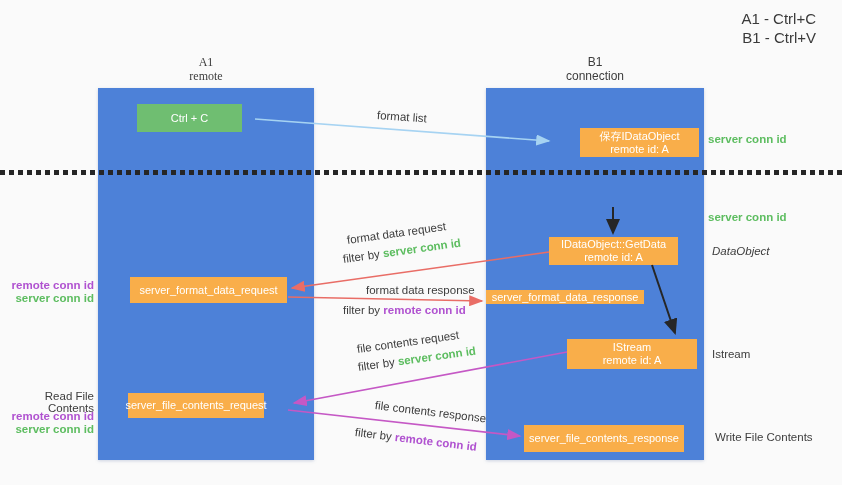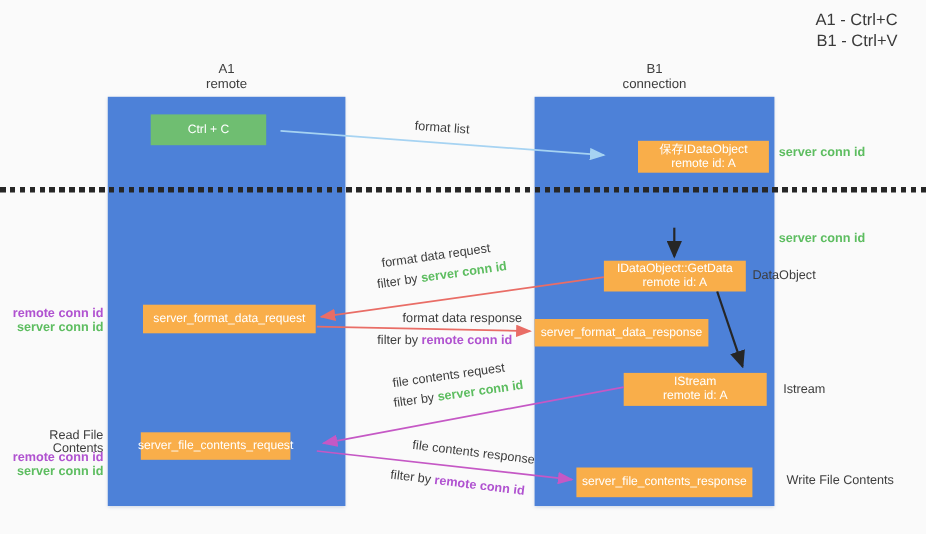--- a/index.html
+++ b/index.html
@@ -12,39 +12,39 @@
   body{font-family:"Liberation Sans",sans-serif;background:var(--bg);}
   #canvas{position:relative;width:842px;height:485px;background:var(--bg);overflow:hidden;}
 
   .lane{position:absolute;top:88px;height:372px;background:var(--lane-blue);
         box-shadow:0 1px 3px rgba(120,140,180,.35);z-index:1;}
   #lane-a{left:98px;width:216px;}
   #lane-b{left:486px;width:218px;}
 
   .col-header{position:absolute;top:55px;text-align:center;font-size:12px;line-height:14px;
               color:var(--dark-text);z-index:2;}
-  #header-a{left:98px;width:216px;}
+  #header-a{left:98px;width:216px;font-family:Liberation Serif, serif;}
   #header-b{left:486px;width:218px;}
 
   #title{position:absolute;left:0;top:9px;width:816px;text-align:right;font-size:15px;
          line-height:19px;color:#3a3a3a;z-index:2;}
 
   #divider{position:absolute;left:0;top:170px;width:842px;height:5px;z-index:4;
     background-image:repeating-linear-gradient(to right,var(--black-arrow) 0 5px,transparent 5px 9px);}
 
   .node{position:absolute;display:flex;flex-direction:column;align-items:center;justify-content:center;
         color:#fff;font-size:11px;line-height:13px;text-align:center;z-index:5;}
   .green{background:var(--node-green);}
   .orange{background:var(--node-orange);}
   #node-ctrl-c{left:137px;top:104px;width:105px;height:28px;}
   #node-save-obj{left:580px;top:128px;width:119px;height:29px;}
   #node-ctrl-v{left:554px;top:182px;width:119px;height:25px;}
   #node-getdata{left:549px;top:237px;width:129px;height:28px;}
   #node-format-req{left:130px;top:277px;width:157px;height:26px;}
-  #node-format-res{left:486px;top:290px;width:158px;height:25px;}
+  #node-format-res{left:486px;top:290px;width:158px;height:14px;justify-content:flex-end;}
   #node-istream{left:567px;top:339px;width:130px;height:30px;}
   #node-file-req{left:128px;top:393px;width:136px;height:25px;}
   #node-file-res{left:524px;top:425px;width:160px;height:27px;}
 
   svg#arrows{position:absolute;left:0;top:0;z-index:6;pointer-events:none;}
   .ln{fill:none;}
   .ln-blue{stroke:var(--lightblue-arrow);stroke-width:1.6;}
   .ln-black{stroke:var(--black-arrow);stroke-width:2;}
   .ln-red{stroke:var(--red-arrow);stroke-width:1.6;}
   .ln-mag{stroke:var(--magenta-arrow);stroke-width:1.6;}
@@ -64,21 +64,21 @@
   #lbl-fmt-res{left:366px;top:284px;}
   #lbl-filter-rem-1{left:343px;top:304px;}
   #lbl-file-req{left:357px;top:343px;}
   #lbl-filter-srv-2{left:358px;top:361px;}
   #lbl-file-res{left:375px;top:399px;}
   #lbl-filter-rem-2{left:355px;top:426px;}
 
   .side{position:absolute;white-space:nowrap;font-size:11.5px;z-index:7;}
   #lbl-srv-top{left:708px;top:133px;}
   #lbl-srv-mid{left:708px;top:211px;}
-  #lbl-dataobject{left:684px;top:245px;color:var(--dark-text);}
+  #lbl-dataobject{left:712px;top:245px;color:var(--dark-text);font-style:italic;}
   #lbl-istream-side{left:712px;top:348px;color:var(--dark-text);}
   #lbl-write{left:715px;top:431px;color:var(--dark-text);}
   .left-block{position:absolute;left:0;width:94px;text-align:right;line-height:13px;font-size:11.5px;z-index:7;}
   #left-block-1{top:279px;}
   #lbl-read{position:absolute;left:0;width:94px;text-align:right;top:390px;font-size:11.5px;
             color:var(--dark-text);z-index:7;}
   #left-block-2{top:410px;}
 </style>
 </head>
 <body>

